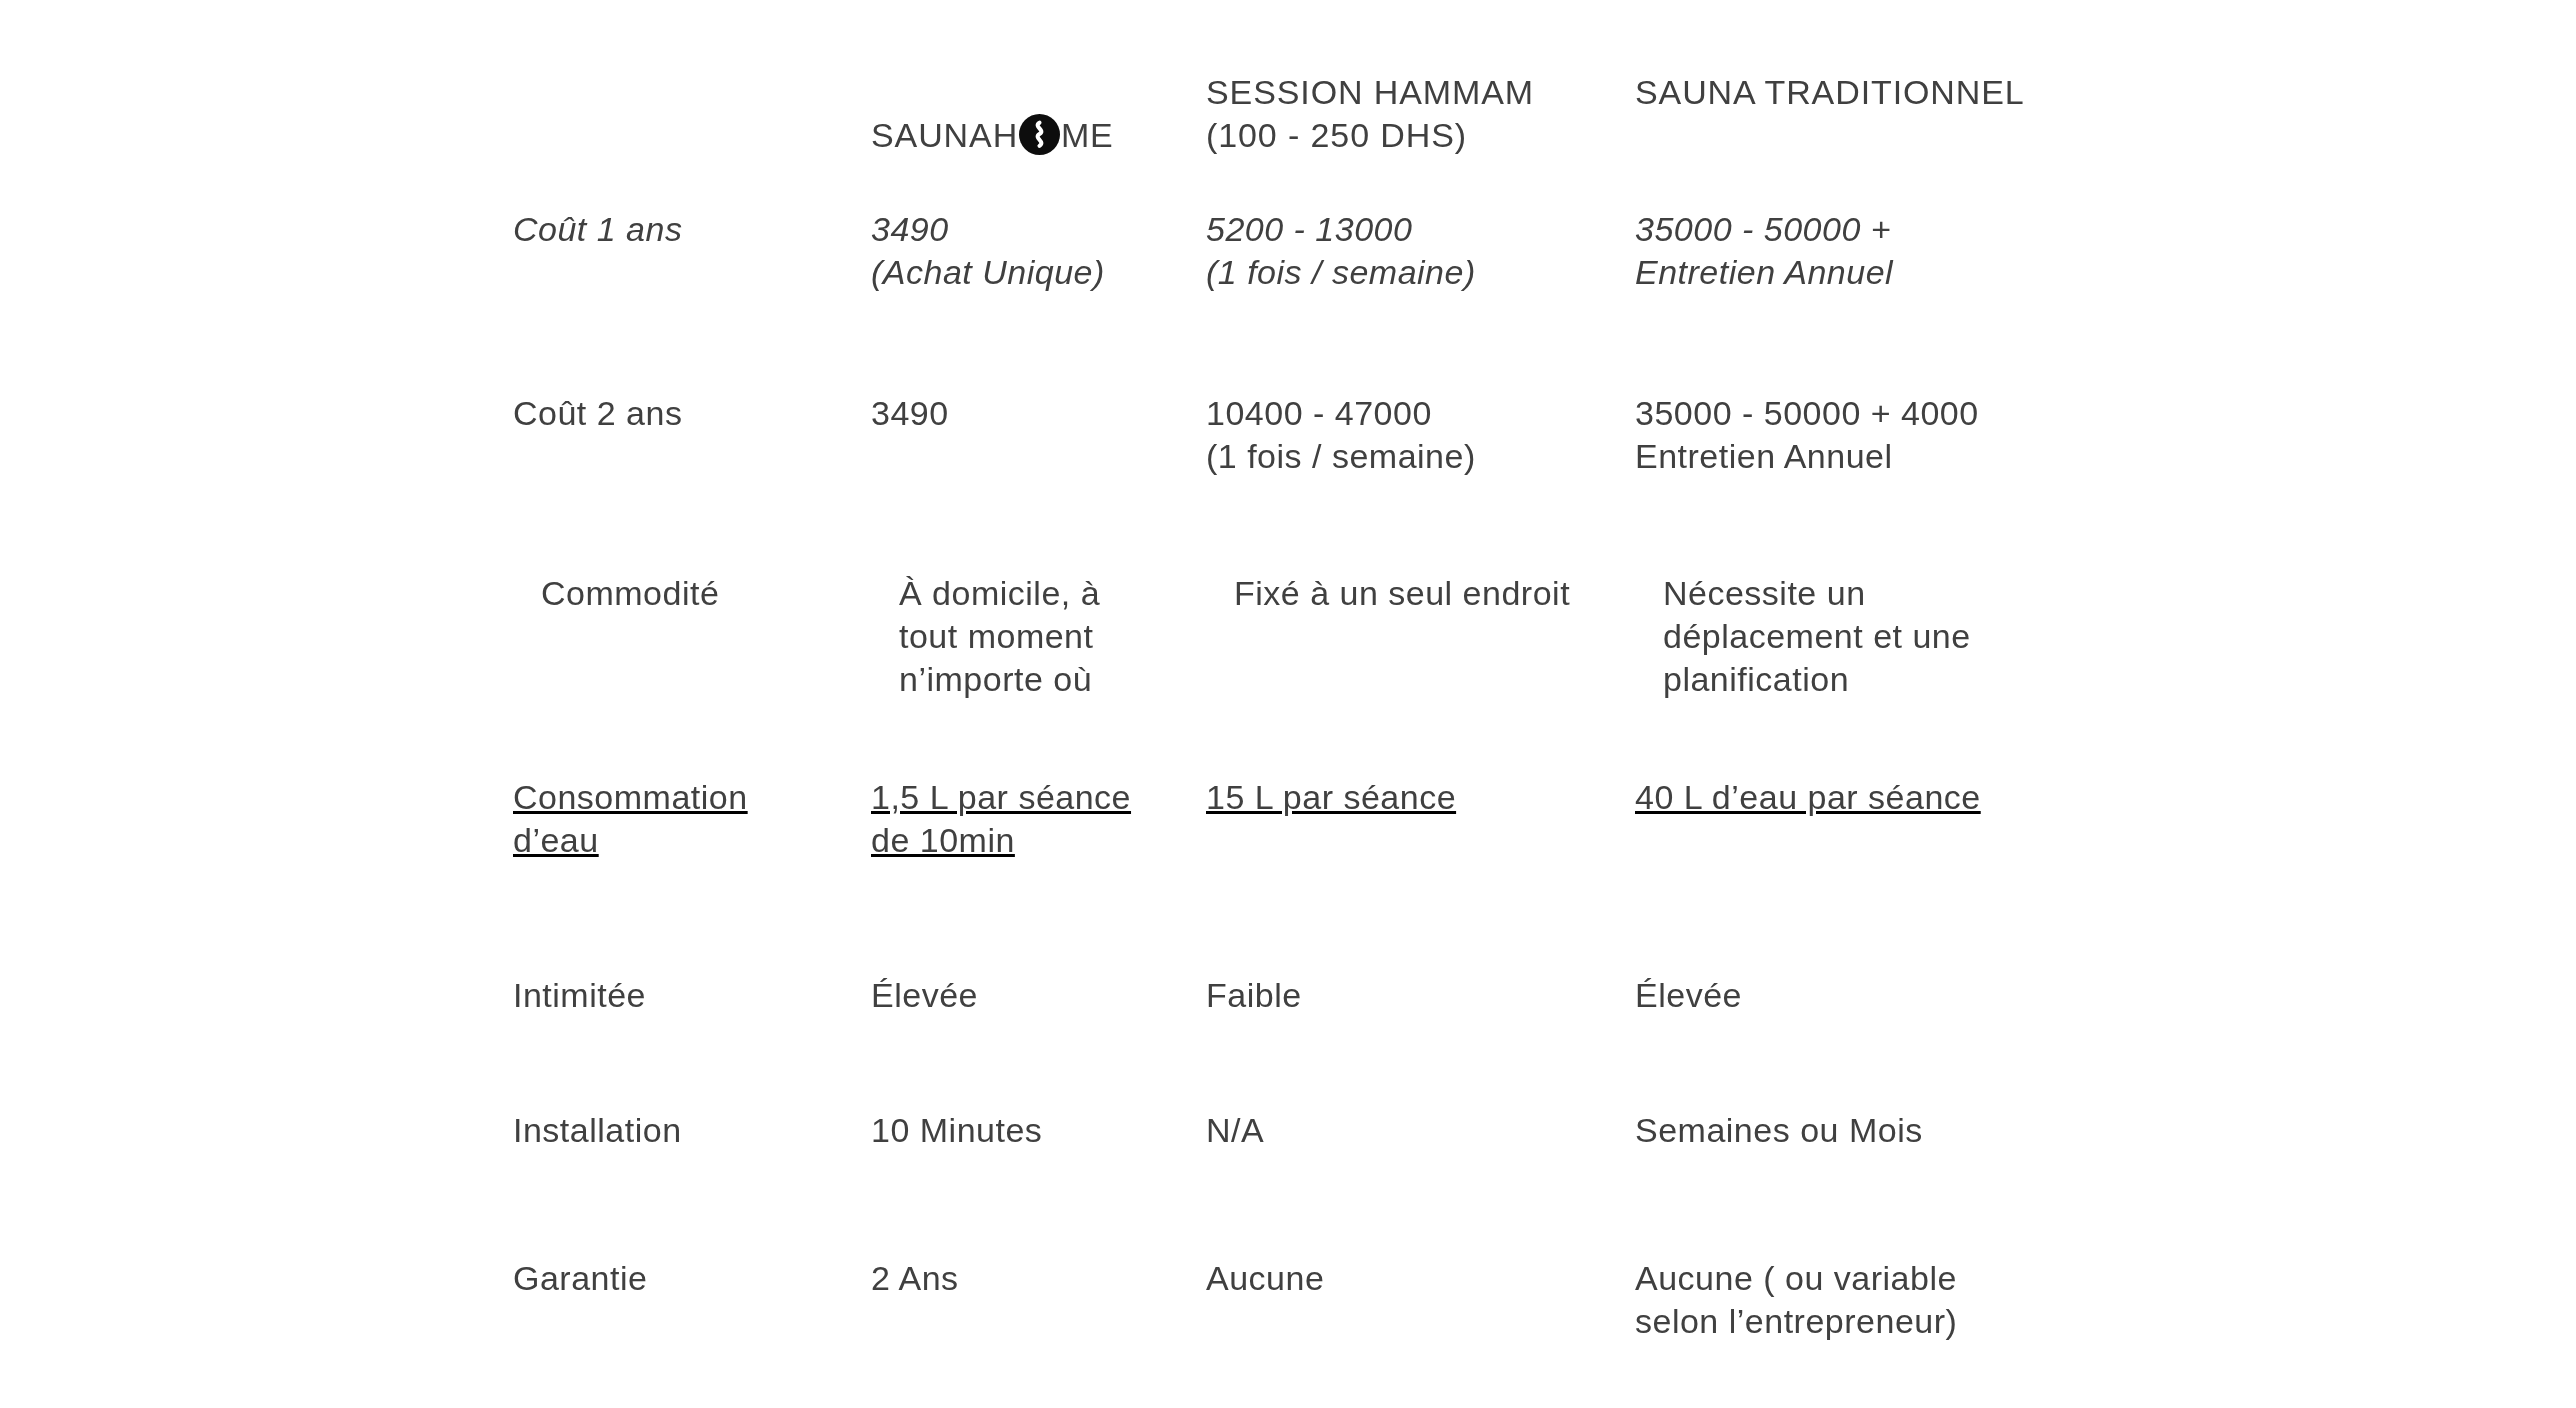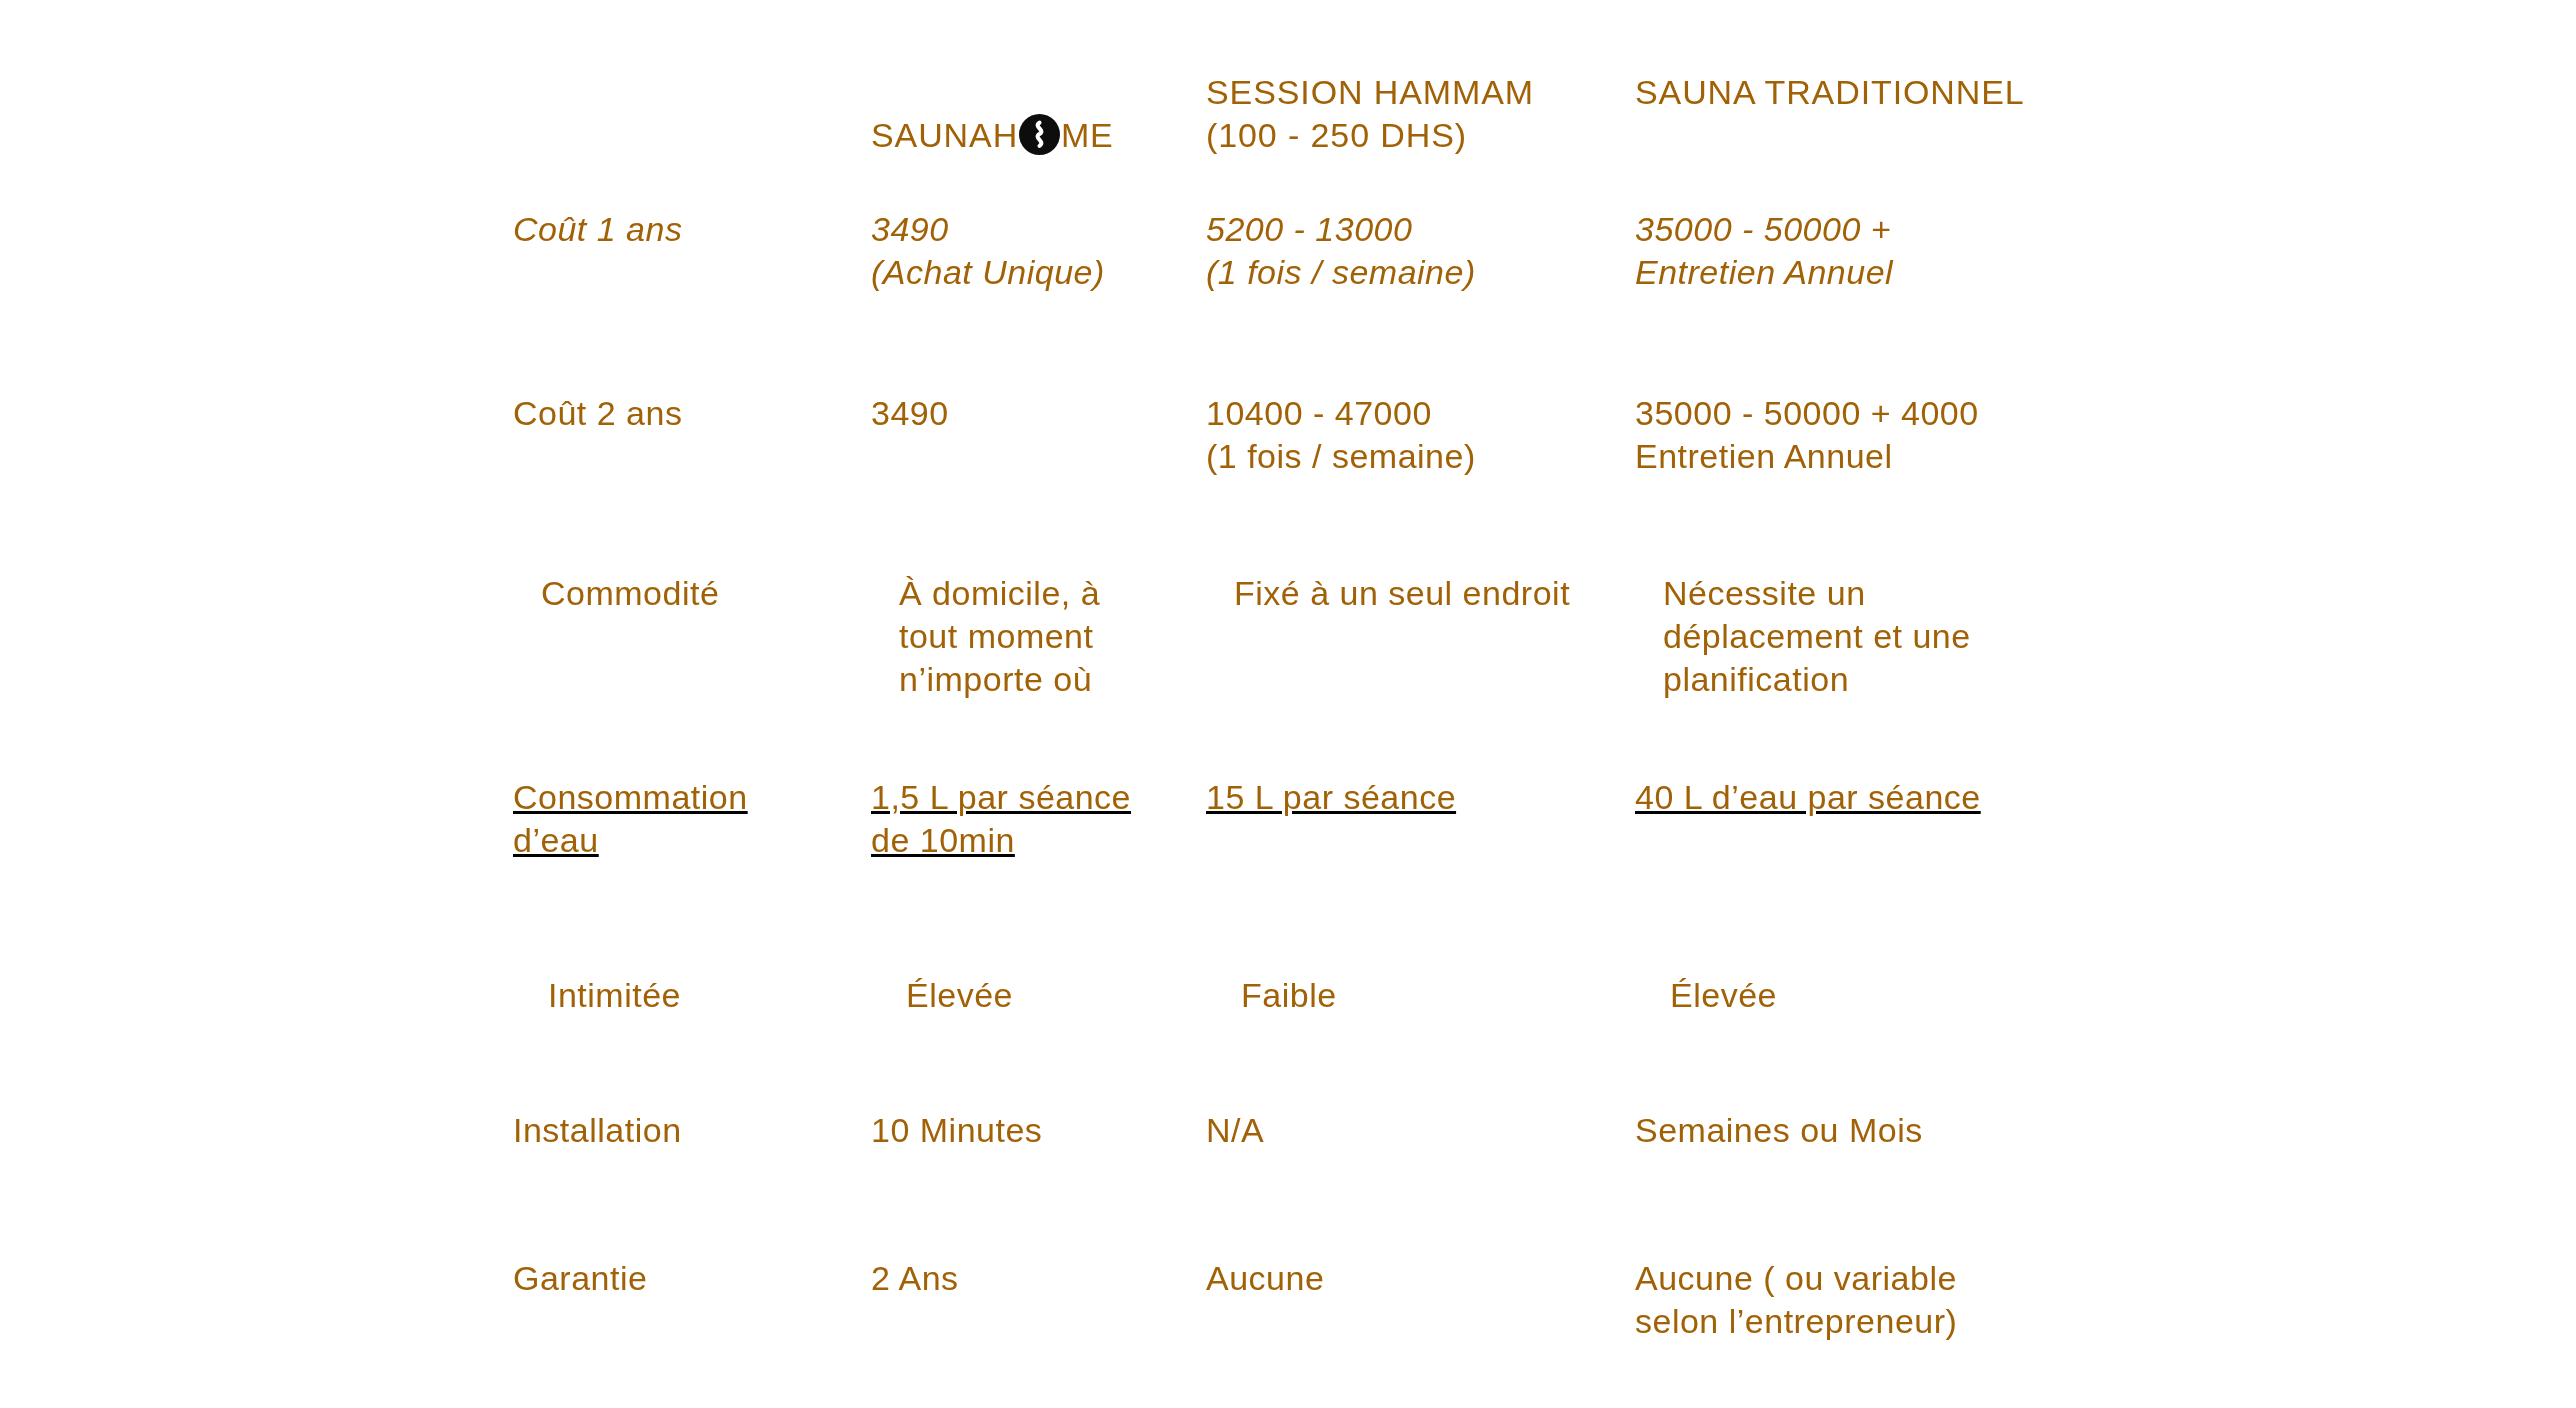--- a/index.html
+++ b/index.html
@@ -19,32 +19,32 @@
     position: absolute;
     left: 513px;
     display: grid;
     grid-template-columns: 358px 335px 429px 505px;
   }
   .cell {
     font-size: 34px;
     line-height: 43px;
     font-weight: 500;
     letter-spacing: 0.5px;
-    color: #a16207;
+    color: #404040;
     white-space: pre-line;
   }
   .header .cell {
     letter-spacing: 0.9px;
   }
   .r-header { top: 71px; }
   .r0 { top: 208px; font-style: italic; }
   .r1 { top: 392px; }
   .r2 { top: 572px; margin-left: 28px; }
   .r3 { top: 776px; text-decoration: underline; }
-  .r4 { top: 974px; margin-left: 35px; }
+  .r4 { top: 974px; }
   .r5 { top: 1109px; }
   .r6 { top: 1249px; margin-top: 8px; }
   .logo-o {
     display: inline-block;
     width: 41px;
     height: 41px;
     vertical-align: -8.1px;
     margin: 0 0.9px;
   }
 </style>

